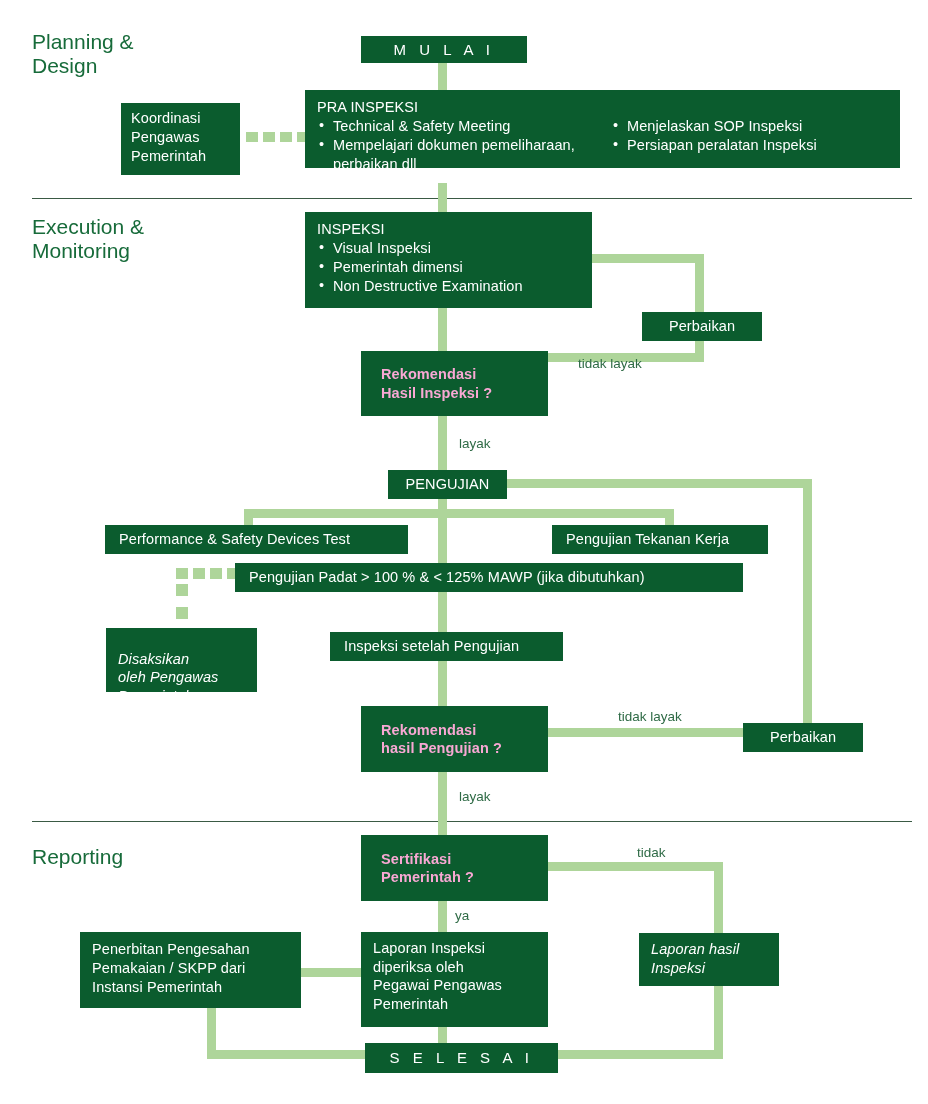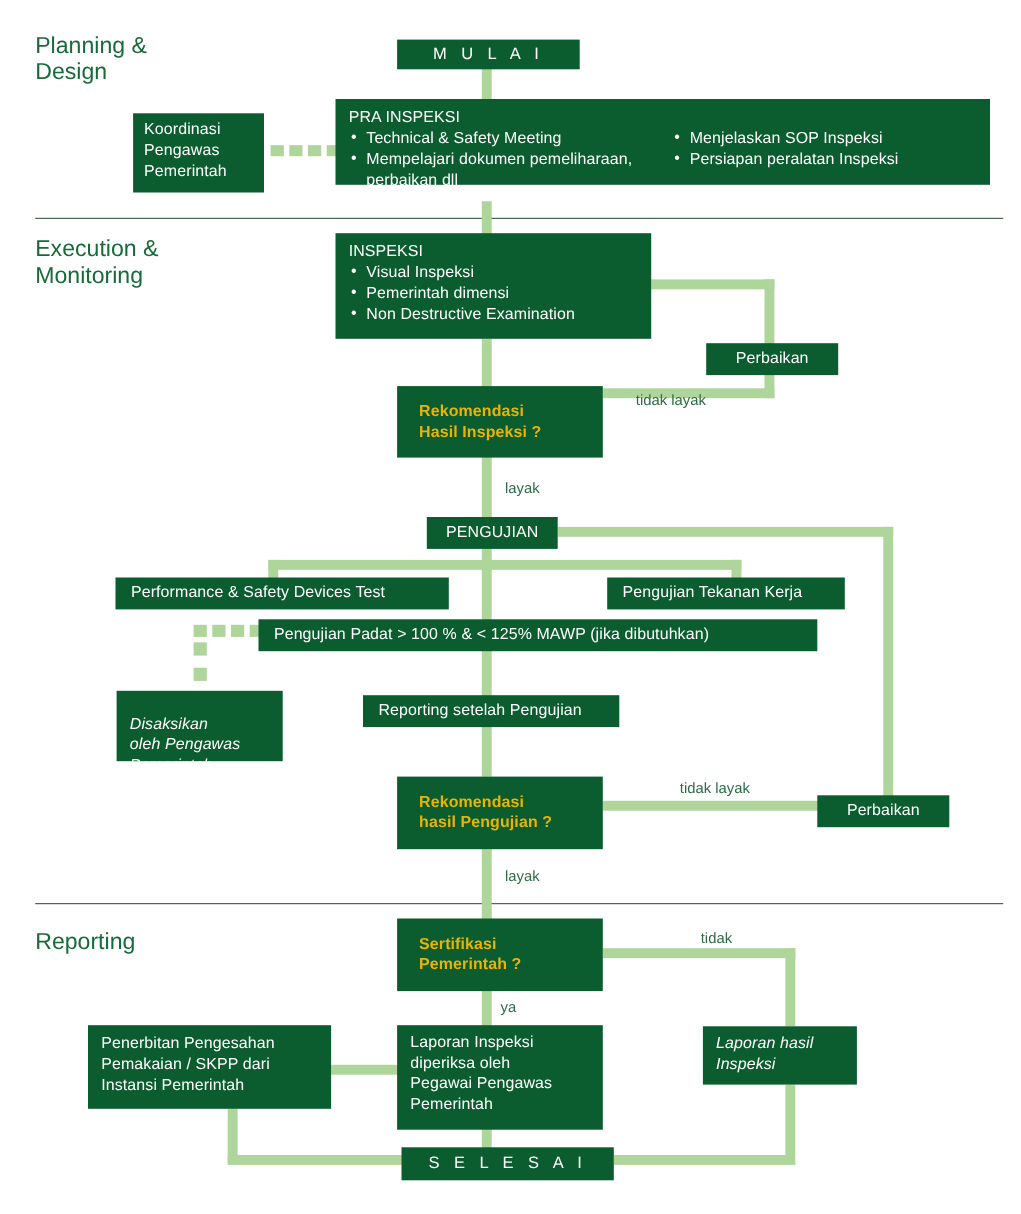--- a/index.html
+++ b/index.html
@@ -5,21 +5,21 @@
   html,body{margin:0;padding:0;background:#ffffff;}
   body{font-family:"Liberation Sans","DejaVu Sans",sans-serif;}
   #canvas{position:relative;width:928px;height:1104px;background:#ffffff;overflow:hidden;}
 
   .box{position:absolute;background:#0b5c2e;color:#ffffff;box-sizing:border-box;
        font-size:14.5px;line-height:1.30;letter-spacing:.1px;}
   .box .pad{padding:6px 10px;}
   .box.center{display:flex;align-items:center;justify-content:center;text-align:center;}
   .box.left{display:flex;align-items:center;}
   .box.topleft{display:block;}
-  .yellow{color:#eab308;font-weight:bold;}
+  .yellow{color:#f9a8d4;font-weight:bold;}
   .spaced{letter-spacing:4.5px;font-size:15px;}
 
   .phase{position:absolute;color:#176b3a;font-size:21px;line-height:1.12;white-space:pre-line;}
   .rule{position:absolute;height:1px;background:#3a5a44;}
 
   .ln{position:absolute;background:#aed59a;}
   .lbl{position:absolute;color:#2f6b46;font-size:13.5px;white-space:nowrap;}
 
   .dash{position:absolute;}
   .dash i{position:absolute;display:block;background:#aed59a;}
@@ -161,21 +161,21 @@
     <span style="padding-left:14px;">Pengujian  Padat  &gt; 100 % &amp; &lt; 125% MAWP (jika dibutuhkan)</span>
   </div>
 
   <div class="box topleft" style="left:106px;top:628px;width:151px;height:64px;">
     <div class="pad" style="white-space:pre-line;padding:22px 12px;line-height:1.27;font-style:italic;">Disaksikan
 oleh Pengawas
 Pemerintah</div>
   </div>
 
   <div class="box left" style="left:330px;top:632px;width:233px;height:29px;">
-    <span style="padding-left:14px;">Reporting setelah Pengujian</span>
+    <span style="padding-left:14px;">Inspeksi setelah Pengujian</span>
   </div>
 
   <div class="box left" style="left:361px;top:706px;width:187px;height:66px;">
     <span class="yellow" style="white-space:pre-line;padding-left:20px;line-height:1.25;">Rekomendasi
 hasil Pengujian ?</span>
   </div>
 
   <div class="box center" style="left:743px;top:723px;width:120px;height:29px;">
     <span>Perbaikan</span>
   </div>

